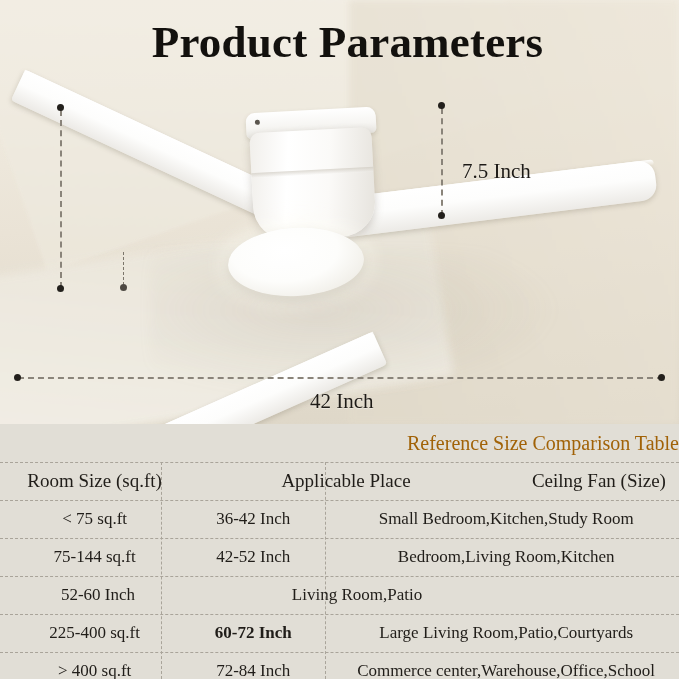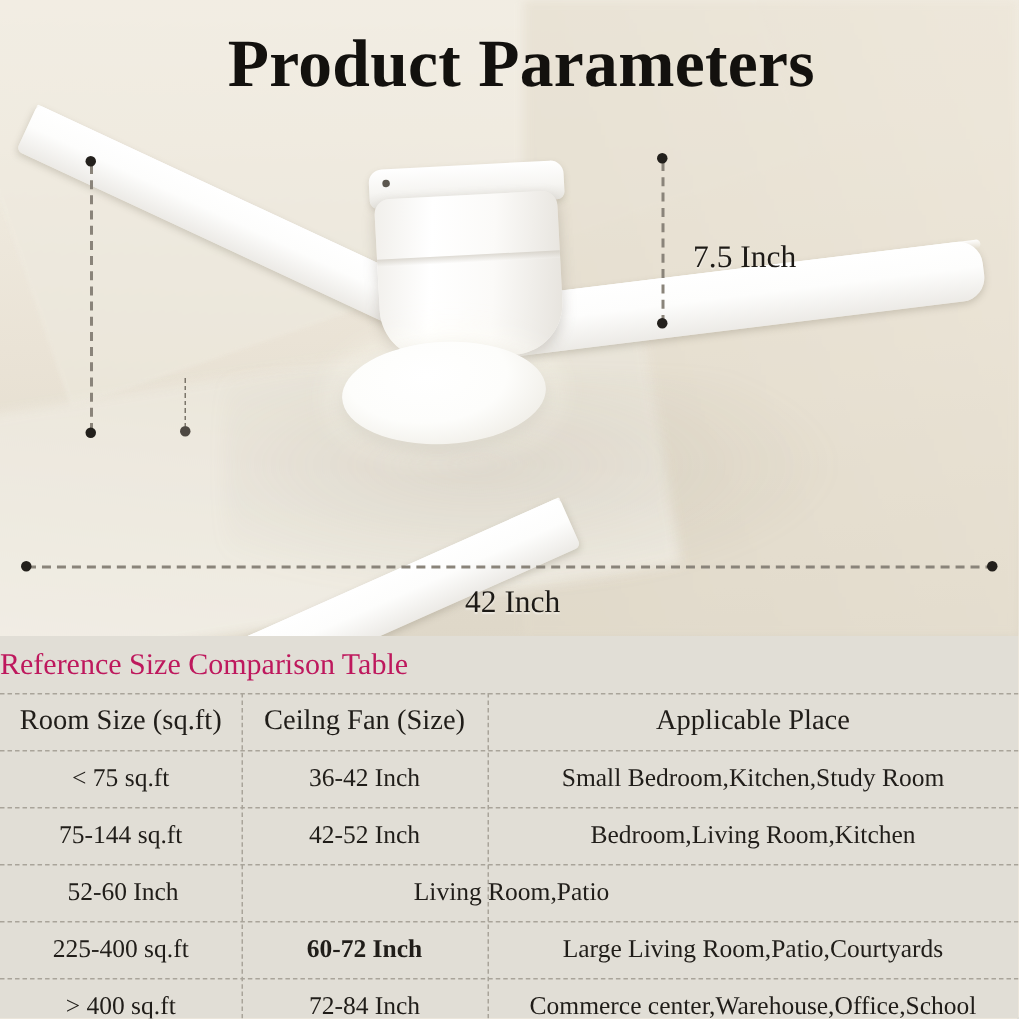--- a/index.html
+++ b/index.html
@@ -143,32 +143,32 @@
     letter-spacing:.2px;
     padding-left:16px;
   }
 
   
   .table-wrap {
     position:absolute; left:0; top:424px; width:679px; height:255px;
     background:#e1ded6;
   }
   .tbl-title {
-    position:absolute; left:0; top:8px; width:679px; text-align:left;
-    font-size:20px; color:#be185d;
+    position:absolute; left:0; top:8px; width:679px; text-align:right;
+    font-size:20px; color:#a16207;
   }
   .hline {
     position:absolute; left:0; width:679px; height:0;
     border-top:1px dashed #a9a49a;
   }
   .vline {
     position:absolute; width:0;
     border-left:1px dashed #a9a49a;
   }
-  .row { position:absolute; left:0; width:679px; display:flex; }
+  .row { position:absolute; left:0; width:679px; display:flex;padding-left:16px; }
   .cell {
     display:flex; align-items:center; justify-content:center;
     font-size:17px; color:#201d19; text-align:center; line-height:1.1;
   }
   .c1 { width:161px; }
   .c2 { width:164px; }
   .c3 { width:354px; }
   .row.head .cell { font-size:19px; }
   .row.head .c3 { font-size:19px; }
 </style>
@@ -231,22 +231,22 @@
     <div class="hline" style="top:114px;"></div>
     <div class="hline" style="top:152px;"></div>
     <div class="hline" style="top:190px;"></div>
     <div class="hline" style="top:228px;"></div>
 
     <div class="vline" style="left:161px; top:38px; height:217px;"></div>
     <div class="vline" style="left:325px; top:38px; height:217px;"></div>
 
     <div class="row head" style="top:38px; height:38px;">
       <div class="cell c1" style="height:38px;">Room Size (sq.ft)</div>
+      <div class="cell c3" style="height:38px;">Applicable Place</div>
       <div class="cell c2" style="height:38px;">Ceilng Fan (Size)</div>
-      <div class="cell c3" style="height:38px;">Applicable Place</div>
     </div>
 
     <div class="row" style="top:76px; height:38px;">
       <div class="cell c1" style="height:38px;">&lt; 75 sq.ft</div>
       <div class="cell c2" style="height:38px;">36-42 Inch</div>
       <div class="cell c3" style="height:38px;">Small Bedroom,Kitchen,Study Room</div>
     </div>
     <div class="row" style="top:114px; height:38px;">
       <div class="cell c1" style="height:38px;">75-144 sq.ft</div>
       <div class="cell c2" style="height:38px;">42-52 Inch</div>

